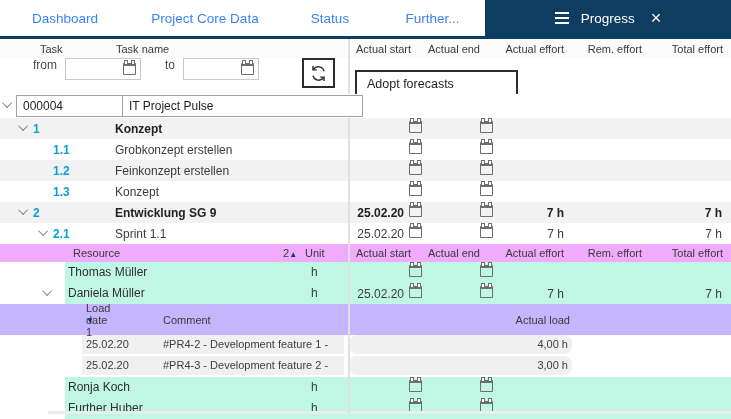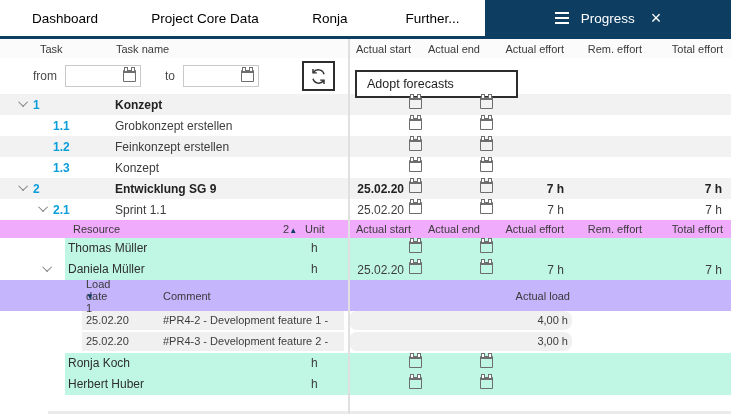--- a/index.html
+++ b/index.html
@@ -3,21 +3,21 @@
 <meta charset="utf-8">
 <style>
   * { margin:0; padding:0; box-sizing:border-box; }
   body { background:#fff; }
   .app { position:relative; width:731px; height:419px; background:#fff;
          font-family:"Liberation Sans", sans-serif; font-size:12px; color:#3c3c3c; overflow:hidden; }
 
   
   .tabbar { display:flex; height:36px; background:#fff; }
   .tab { display:flex; align-items:center; justify-content:center; height:36px;
-         font-size:13.5px; color:#000000; cursor:pointer; }
+         font-size:13.5px; color:#3b82f6; cursor:pointer; }
   .tab.t0{width:130px}.tab.t1{width:150px}.tab.t2{width:115px}.tab.t3{width:100px}.tab.t4{width:105px}
   .tab.active { flex:1; background:#0d3e62; color:#fff; gap:12px; }
   .burger { display:flex; flex-direction:column; gap:2.5px; }
   .burger i { display:block; width:14px; height:2.2px; background:#fff; }
   .closex { font-size:18px; line-height:1; color:#fff; margin-left:4px; }
   .navyline { height:3px; background:#0d3e62; }
 
   
   .lp { position:relative; width:348px; height:100%; }
   .rp { width:383px; height:100%; display:grid;
@@ -34,21 +34,21 @@
   .rph .h1 { padding-left:8px; } .rph .h2 { padding-left:2px; }
   .rph .h3,.rph .h4 { text-align:right; padding-right:4px; }
   .rph .h5 { text-align:right; padding-right:8px; }
 
   
   .headrow { display:flex; height:19px; align-items:center; background:#fbfbfb;
              font-size:11px; color:#3a3a3a; }
   .headrow .lbl { position:absolute; top:50%; transform:translateY(-50%); }
 
   
-  .filterrow { position:relative; height:36px; display:flex; align-items:center; background:#fff; }
+  .filterrow { position:relative; height:36px; display:flex; align-items:flex-start; background:#fff; }
   .flabel { color:#4a4a4a; }
   .dinput { position:relative; width:76px; height:22px; border:1px solid #c9c9c9; background:#fff; }
   .dinput input { width:55px; height:20px; border:none; outline:none; font:12px "Liberation Sans",sans-serif; padding-left:4px; }
   .dinput .cal { position:absolute; right:4px; top:4px; }
   .refreshbtn { width:33px; height:30px; border:2px solid #2d2d2d; background:#fff;
                 display:flex; align-items:center; justify-content:center; cursor:pointer; }
   .adoptbtn { position:absolute; left:355px; top:12px; width:163px; height:28px;
               border:2px solid #2d2d2d; background:#fff; text-align:left; padding-left:10px;
               font:12.5px "Liberation Sans",sans-serif; color:#1f1f1f; line-height:24px; cursor:pointer; }
 
@@ -110,21 +110,21 @@
   .bstrip { position:absolute; left:48px; right:0; top:411px; height:3px; background:#ebebeb; }
 </style>
 </head>
 <body>
 
 <div class="app">
 
   <div class="tabbar">
     <div class="tab t0">Dashboard</div>
     <div class="tab t1">Project Core Data</div>
-    <div class="tab t3">Ronja</div>
+    <div class="tab t3">Status</div>
     <div class="tab t4">Further...</div>
     <div class="tab active">
       <span class="burger">
           <i></i>
           <i></i>
           <i></i>
         </span>
       <span>Progress</span>
       <span class="closex">×</span>
     </div>
@@ -160,20 +160,27 @@
       <svg width="19" height="19" viewBox="0 0 20 20">
         <path d="M15.8 7.6a6.2 6.2 0 0 0 -11.2 -1.8" fill="none" stroke="#2d2d2d" stroke-width="1.5"></path>
         <path d="M4.2 2.2 v4 h4" fill="none" stroke="#2d2d2d" stroke-width="1.5"></path>
         <path d="M4.2 12.4a6.2 6.2 0 0 0 11.2 1.8" fill="none" stroke="#2d2d2d" stroke-width="1.5"></path>
         <path d="M15.8 17.8 v-4 h-4" fill="none" stroke="#2d2d2d" stroke-width="1.5"></path>
       </svg>
     </span>
     <button class="adoptbtn">Adopt forecasts</button>
   </div>
 
+  <div class="projrow">
+    <span class="chev c0"></span>
+    <div class="projbox">
+      <span class="pid">000004</span>
+      <span class="pname">IT Project Pulse</span>
+    </div>
+  </div>
 
   <div>
 
     <div class="row alt b">
       <div class="lp">
         <span class="chev c1"></span>
         <span class="num n1">1</span>
         <span class="tname">Konzept</span>
       </div>
       <div class="rp">
@@ -351,21 +358,21 @@
         <span class="ic1"><i class="cal"></i></span>
         <span class="ic2"><i class="cal"></i></span>
         <span class="v"></span>
         <span class="r"></span>
         <span class="t"></span>
       </div>
     </div>
 
     <div class="res">
       <span class="pad"></span>
-      <span class="nm">Herbert Huber</span>
+      <span class="nm">Further Huber</span>
       <span class="un">h</span>
       <div class="rp">
         <span class="d"></span>
         <span class="ic1"><i class="cal"></i></span>
         <span class="ic2"><i class="cal"></i></span>
         <span class="v"></span>
         <span class="r"></span>
         <span class="t"></span>
       </div>
     </div>

